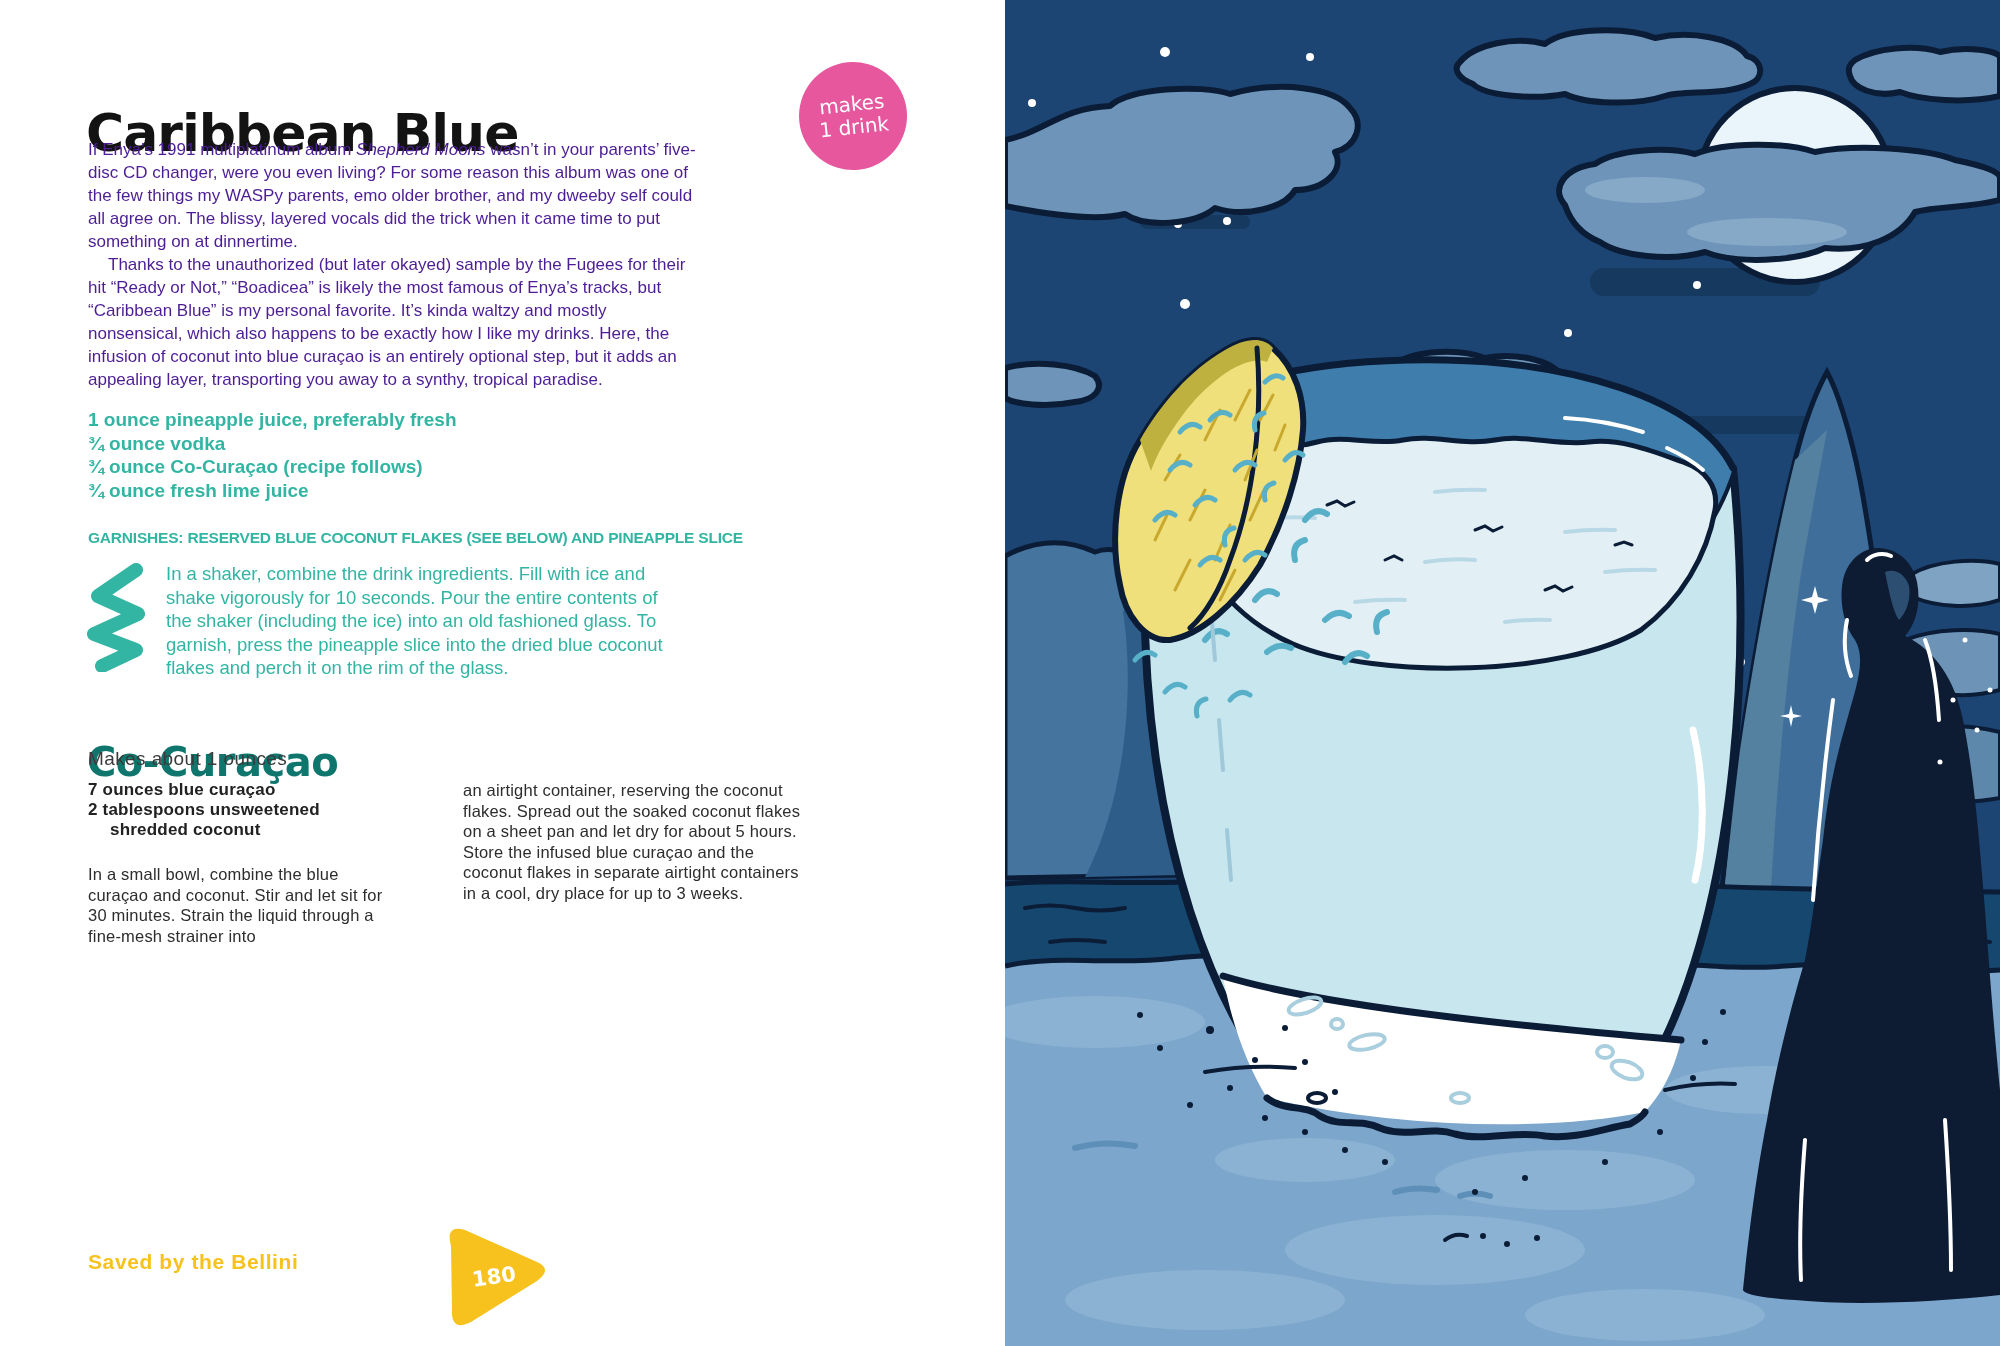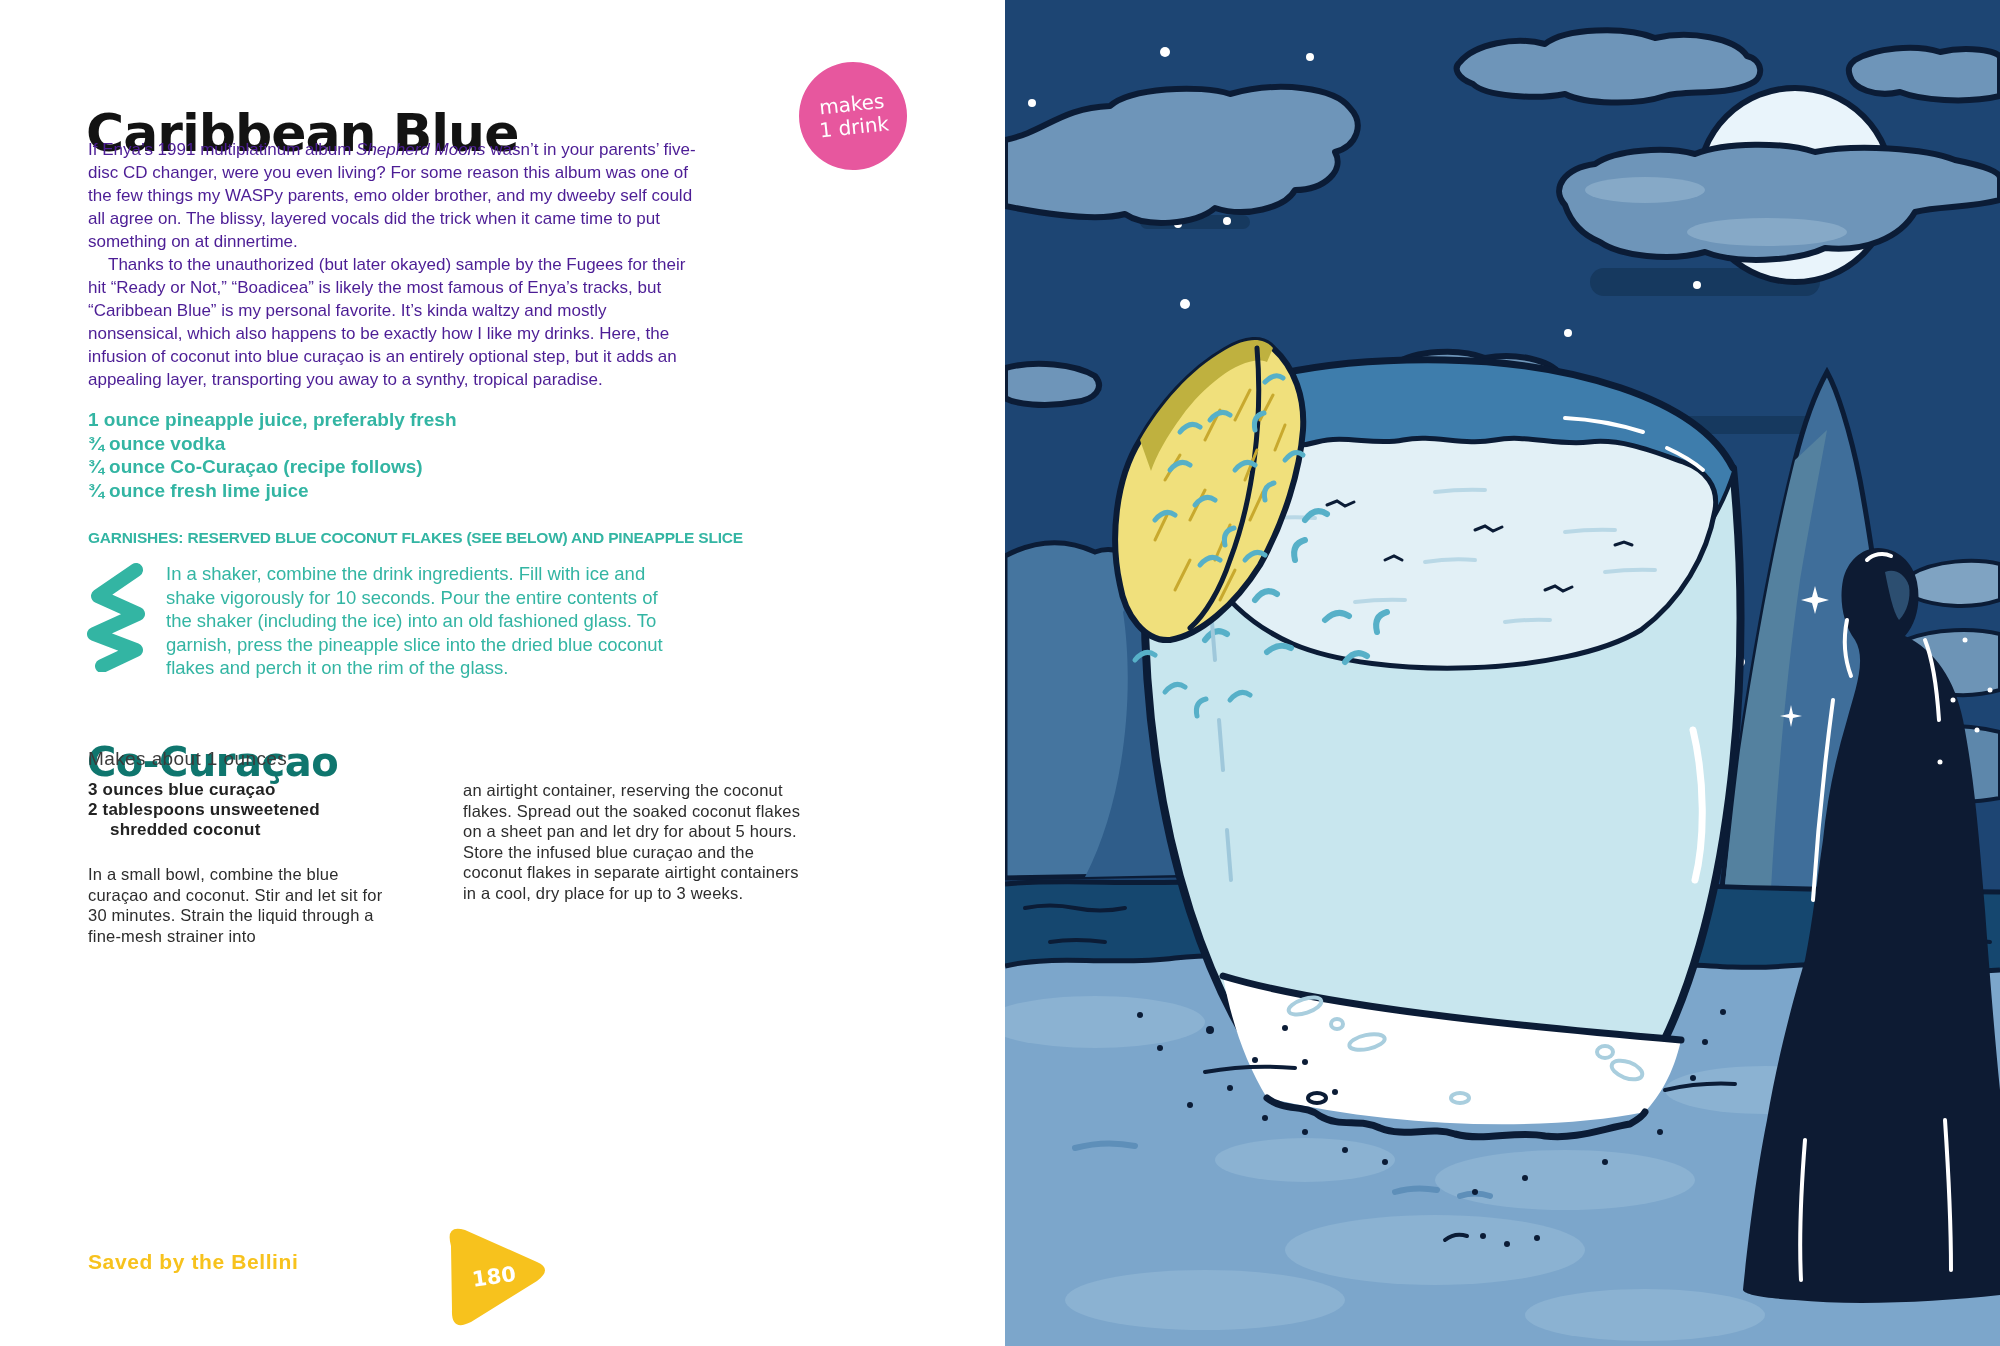--- a/index.html
+++ b/index.html
@@ -96,21 +96,21 @@
       </svg>
     </span>
     <div class="text" style="color:#33b5a3;">In a shaker, combine the drink ingredients. Fill with ice and shake vigorously for 10 seconds. Pour the entire contents of the shaker (including the ice) into an old fashioned glass. To garnish, press the pineapple slice into the dried blue coconut flakes and perch it on the rim of the glass.</div>
   </div>
 
   <h2 class="subrecipe-title">Co-Curaçao</h2>
   <div class="subrecipe-yield">Makes about 1 ounces</div>
 
   <div class="sub-col1">
     <ul class="sub-ingredients">
-      <li>3 ounces blue curaçao</li>
+      <li>7 ounces blue curaçao</li>
       <li>2 tablespoons unsweetened shredded coconut</li>
     </ul>
     <p class="sub-text">In a small bowl, combine the blue curaçao and coconut. Stir and let sit for 30 minutes. Strain the liquid through a fine-mesh strainer into</p>
   </div>
   <div class="sub-col2">
     <p class="sub-text">an airtight container, reserving the coconut flakes. Spread out the soaked coconut flakes on a sheet pan and let dry for about 5 hours. Store the infused blue curaçao and the coconut flakes in separate airtight containers in a cool, dry place for up to 3 weeks.</p>
   </div>
 
   <div class="footer-book" style="color:#f7c21d;">Saved by the Bellini</div>
 

